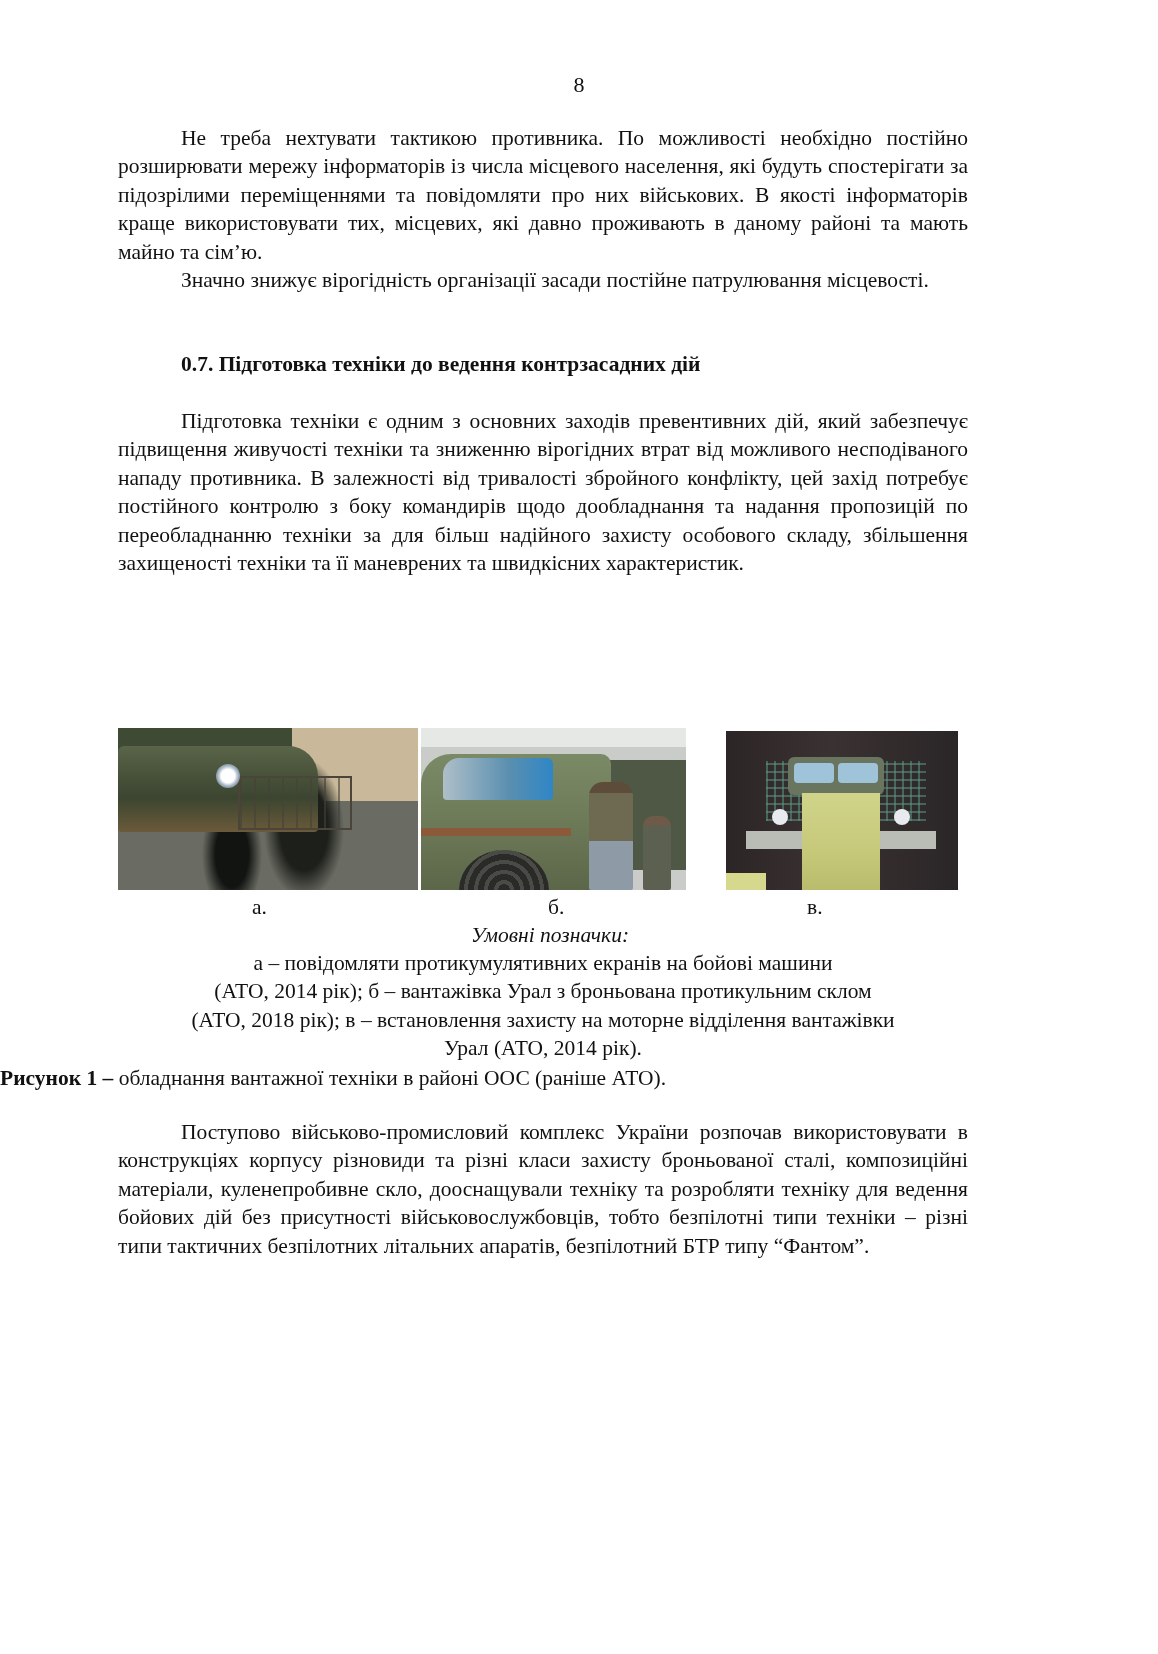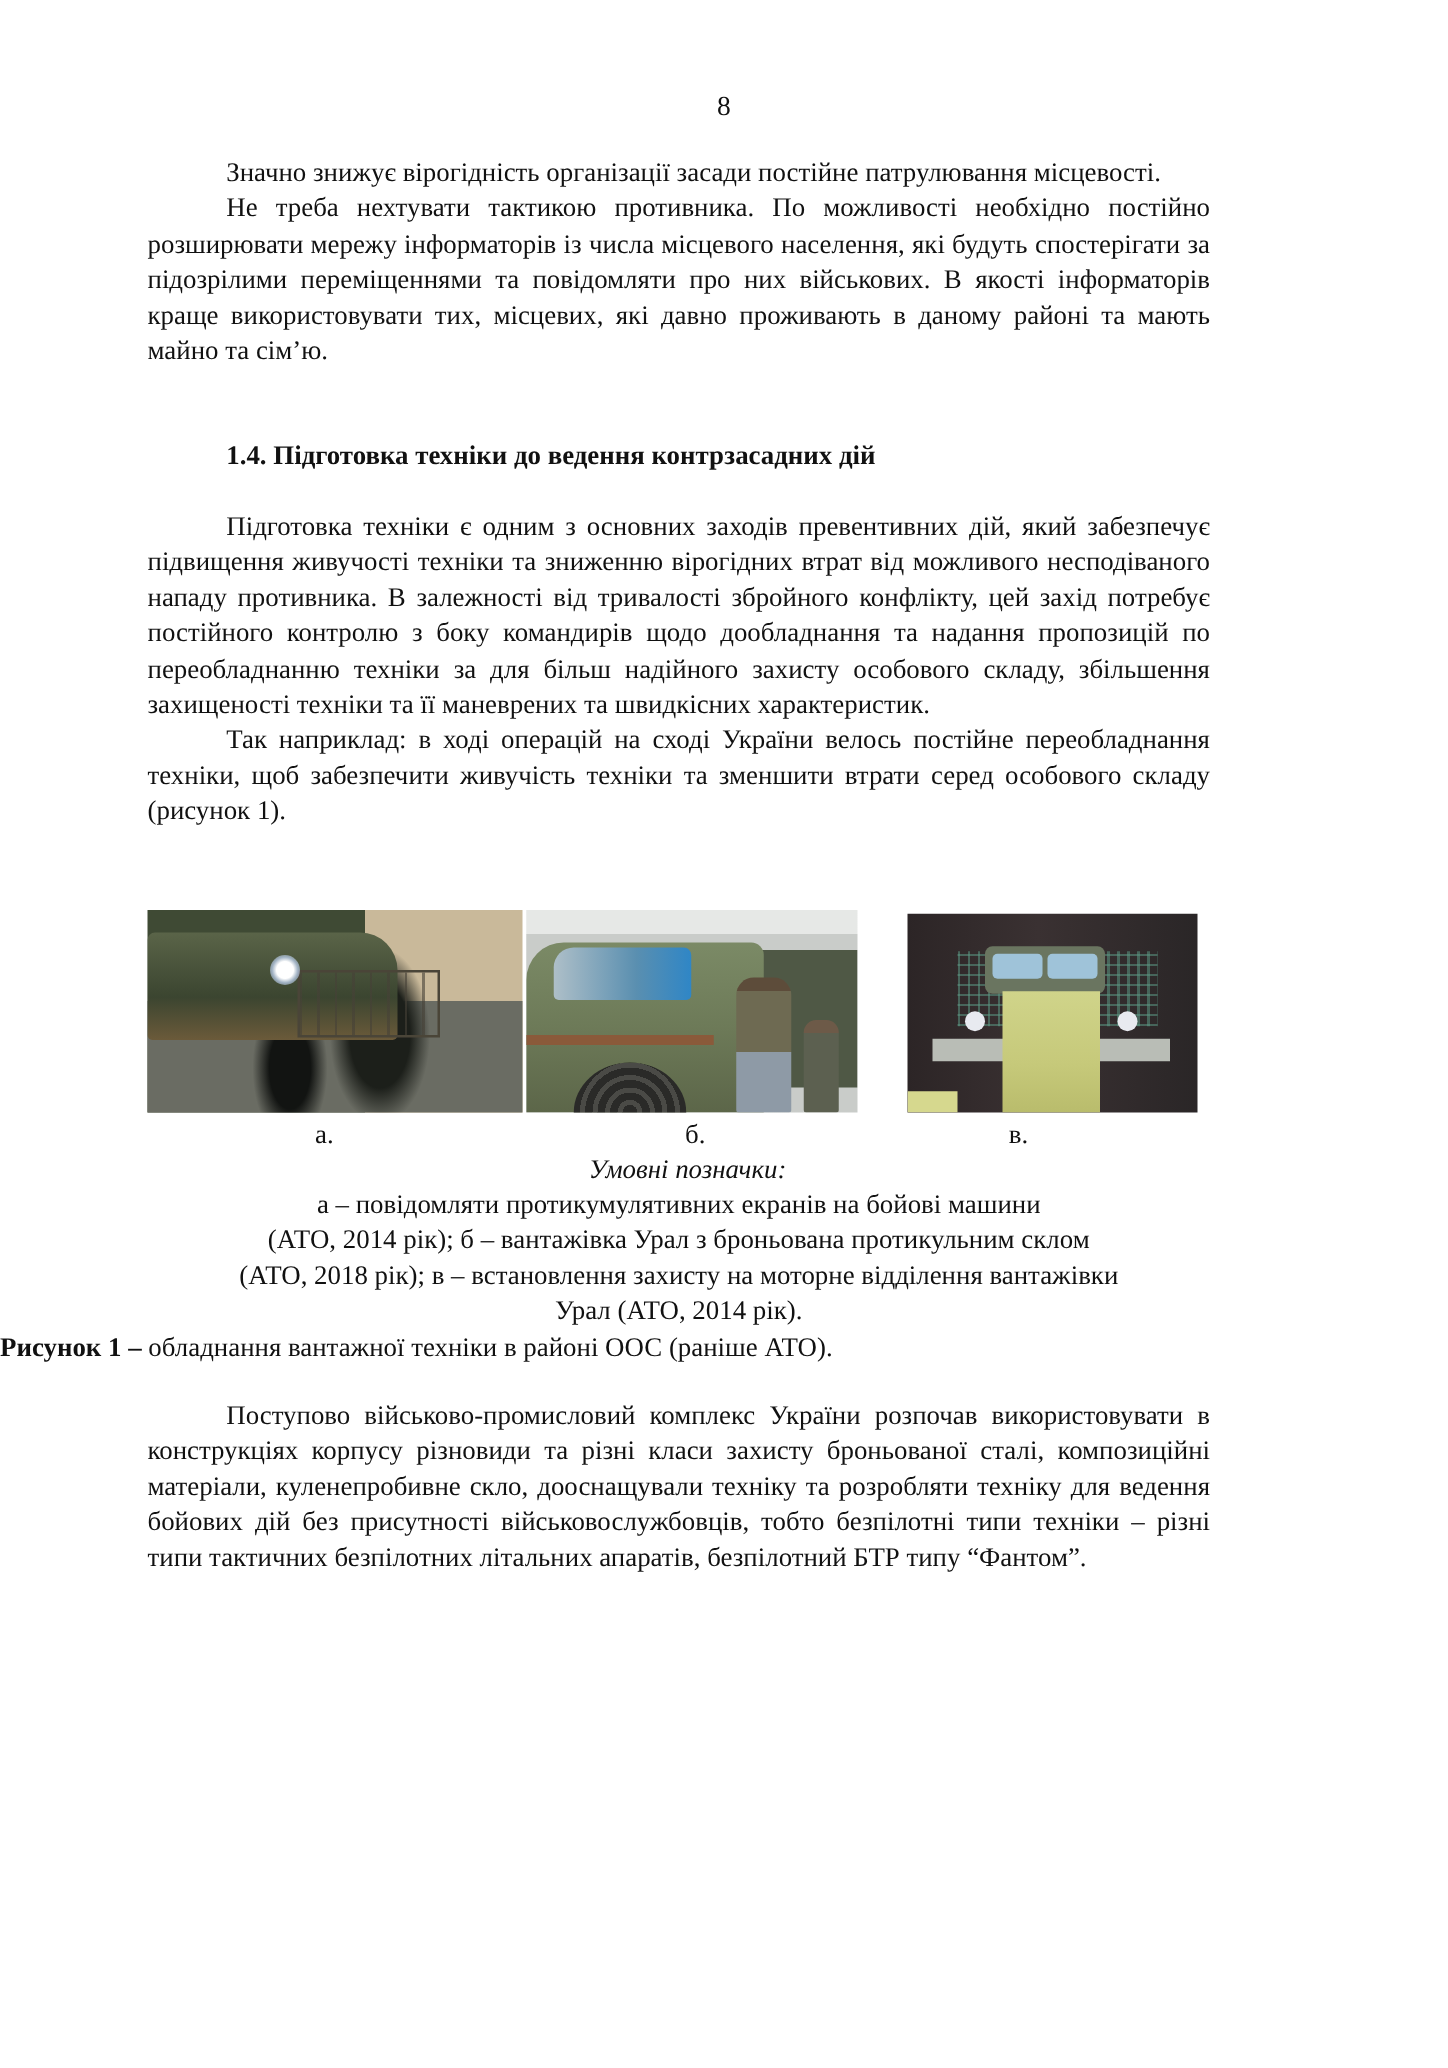--- a/index.html
+++ b/index.html
@@ -134,29 +134,28 @@
   .figure-caption b { font-weight: bold; }
 </style>
 </head>
 <body>
 
 <div>
 
   <div class="page-number">8</div>
 
   <div class="text-block" style="top:124px;">
+    <p>Не треба нехтувати тактикою противника. По можливості необхідно постійно розширювати мережу інформаторів із числа місцевого населення, які будуть спостерігати за підозрілими переміщеннями та повідомляти про них військових. В якості інформаторів краще використовувати тих, місцевих, які давно проживають в даному районі та мають майно та сім’ю.</p>
     <p>Значно знижує вірогідність організації засади постійне патрулювання місцевості.</p>
-    <p>Не треба нехтувати тактикою противника. По можливості необхідно постійно розширювати мережу інформаторів із числа місцевого населення, які будуть спостерігати за підозрілими переміщеннями та повідомляти про них військових. В якості інформаторів краще використовувати тих, місцевих, які давно проживають в даному районі та мають майно та сім’ю.</p>
-  </div>
-
-  <div class="heading">1.4. Підготовка техніки до ведення контрзасадних дій</div>
+  </div>
+
+  <div class="heading">0.7. Підготовка техніки до ведення контрзасадних дій</div>
 
   <div class="text-block" style="top:407px;">
     <p>Підготовка техніки є одним з основних заходів превентивних дій, який забезпечує підвищення живучості техніки та зниженню вірогідних втрат від можливого несподіваного нападу противника. В залежності від тривалості збройного конфлікту, цей захід потребує постійного контролю з боку командирів щодо дообладнання та надання пропозицій по переобладнанню техніки за для більш надійного захисту особового складу, збільшення захищеності техніки та її маневрених та швидкісних характеристик.</p>
-    <p>Так наприклад: в ході операцій на сході України велось постійне переобладнання техніки, щоб забезпечити живучість техніки та зменшити втрати серед особового складу (рисунок 1).</p>
   </div>
 
   <div>
     <div class="photo photo-a">
       <div class="tank"></div>
       <div class="cage"></div>
       <div class="flare"></div>
     </div>
     <div class="photo photo-b">
       <div class="body"></div>

